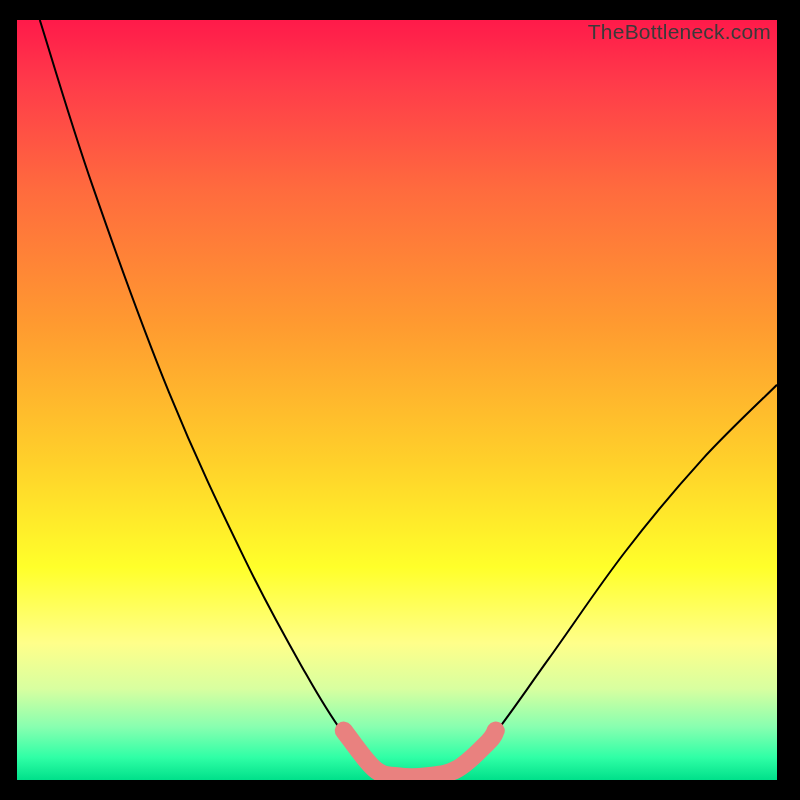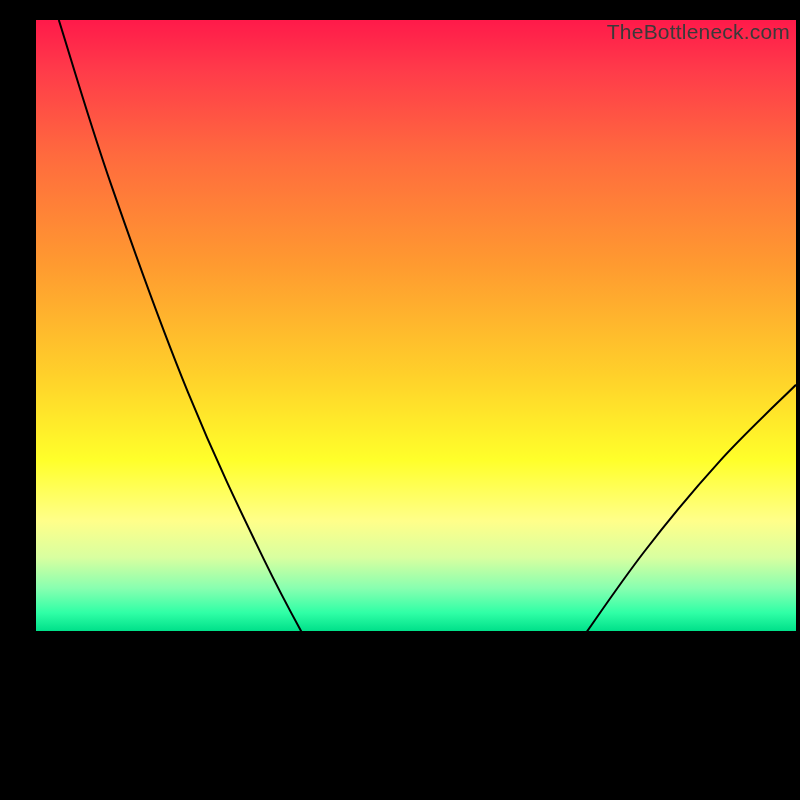--- a/index.html
+++ b/index.html
@@ -1,24 +1,24 @@
 <!DOCTYPE html>
 <html><head>
 <meta charset="utf-8">
 <style>
   * { margin: 0; padding: 0; box-sizing: border-box; }
   html, body { width: 800px; height: 800px; overflow: hidden; }
   body { background: #000; position: relative; font-family: Arial, Helvetica, sans-serif; }
 
   .frame {
     position: absolute;
-    left: 36px;
+    left: 17px;
     top: 20px;
     width: 760px;
-    height: 611px;
+    height: 760px;
     overflow: hidden;
     background: linear-gradient(
       to bottom,
       #ff1a4a 0%,
       #ff3a4a 8%,
       #ff6a3e 22%,
       #ff9a30 40%,
       #ffd02a 58%,
       #ffff2a 72%,
       #ffff8a 82%,

